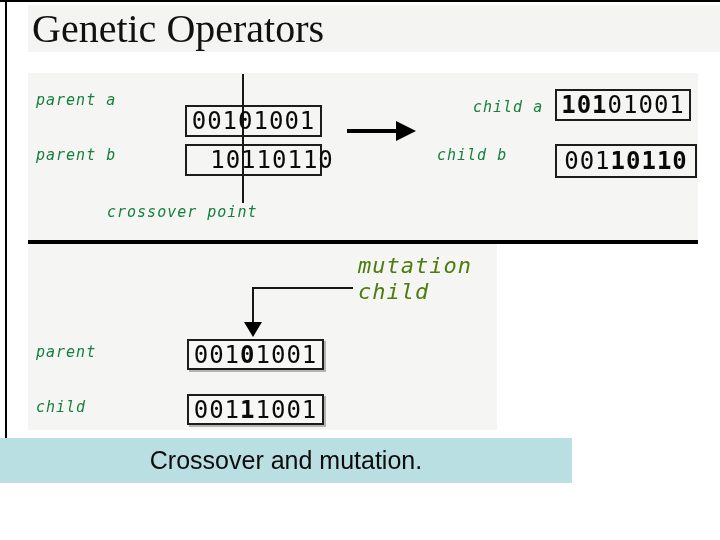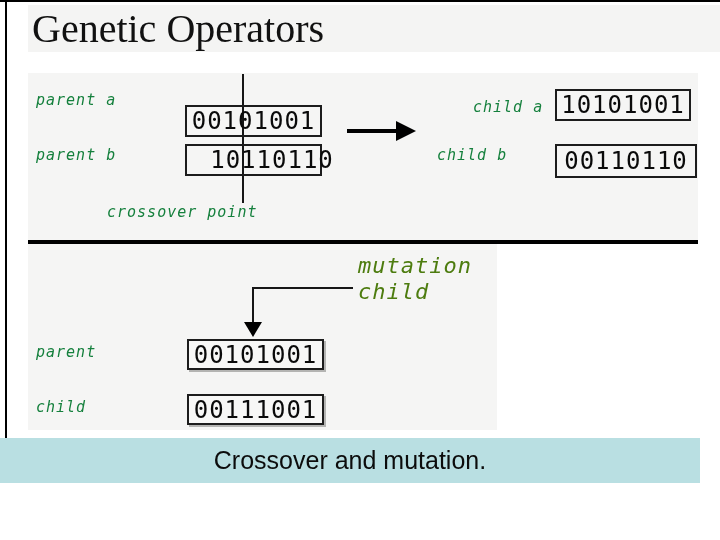--- a/index.html
+++ b/index.html
@@ -27,21 +27,21 @@
   .lbl{
     position:absolute;font-style:italic;font-size:15px;letter-spacing:1px;
     color:#15803d;white-space:pre;line-height:1;
   }
   .bitbox{
     position:absolute;border:2px solid #1c1c1c;box-sizing:border-box;
     display:flex;align-items:center;justify-content:center;
     font-size:24px;letter-spacing:1px;line-height:1;background:transparent;
     white-space:pre;
   }
-  .bitbox .b{font-weight:400;}
+  .bitbox .b{font-weight:700;}
   .shadowed{box-shadow:2px 2px 0 #b4b4b2;background:#f7f7f6;}
 
   .vline{position:absolute;left:242px;top:74px;width:2px;height:129px;background:#161616;}
 
   .arrow-line{position:absolute;left:347px;top:129px;width:50px;height:4px;background:#000;}
   .arrow-head{
     position:absolute;left:396px;top:121px;width:0;height:0;
     border-left:20px solid #000;border-top:10px solid transparent;border-bottom:10px solid transparent;
   }
 
@@ -50,21 +50,21 @@
     letter-spacing:1px;line-height:26px;color:#4d7c0f;
   }
   .mut-hline{position:absolute;left:252px;top:287px;width:101px;height:2px;background:#161616;}
   .mut-vline{position:absolute;left:252px;top:287px;width:2px;height:36px;background:#161616;}
   .mut-arrow-head{
     position:absolute;left:244px;top:322px;width:0;height:0;
     border-top:15px solid #000;border-left:9px solid transparent;border-right:9px solid transparent;
   }
 
   .caption-band{
-    position:absolute;left:0;top:438px;width:700px;height:45px;background:#b9dfe2;
+    position:absolute;left:0;top:438px;width:572px;height:45px;background:#b9dfe2;
     display:flex;align-items:center;justify-content:center;
   }
   .caption-band .caption{
     font-family:"Liberation Sans","DejaVu Sans",sans-serif;font-size:25px;color:#0c0c0c;
   }
 </style>
 </head>
 <body>
 
 <div class="slide">

